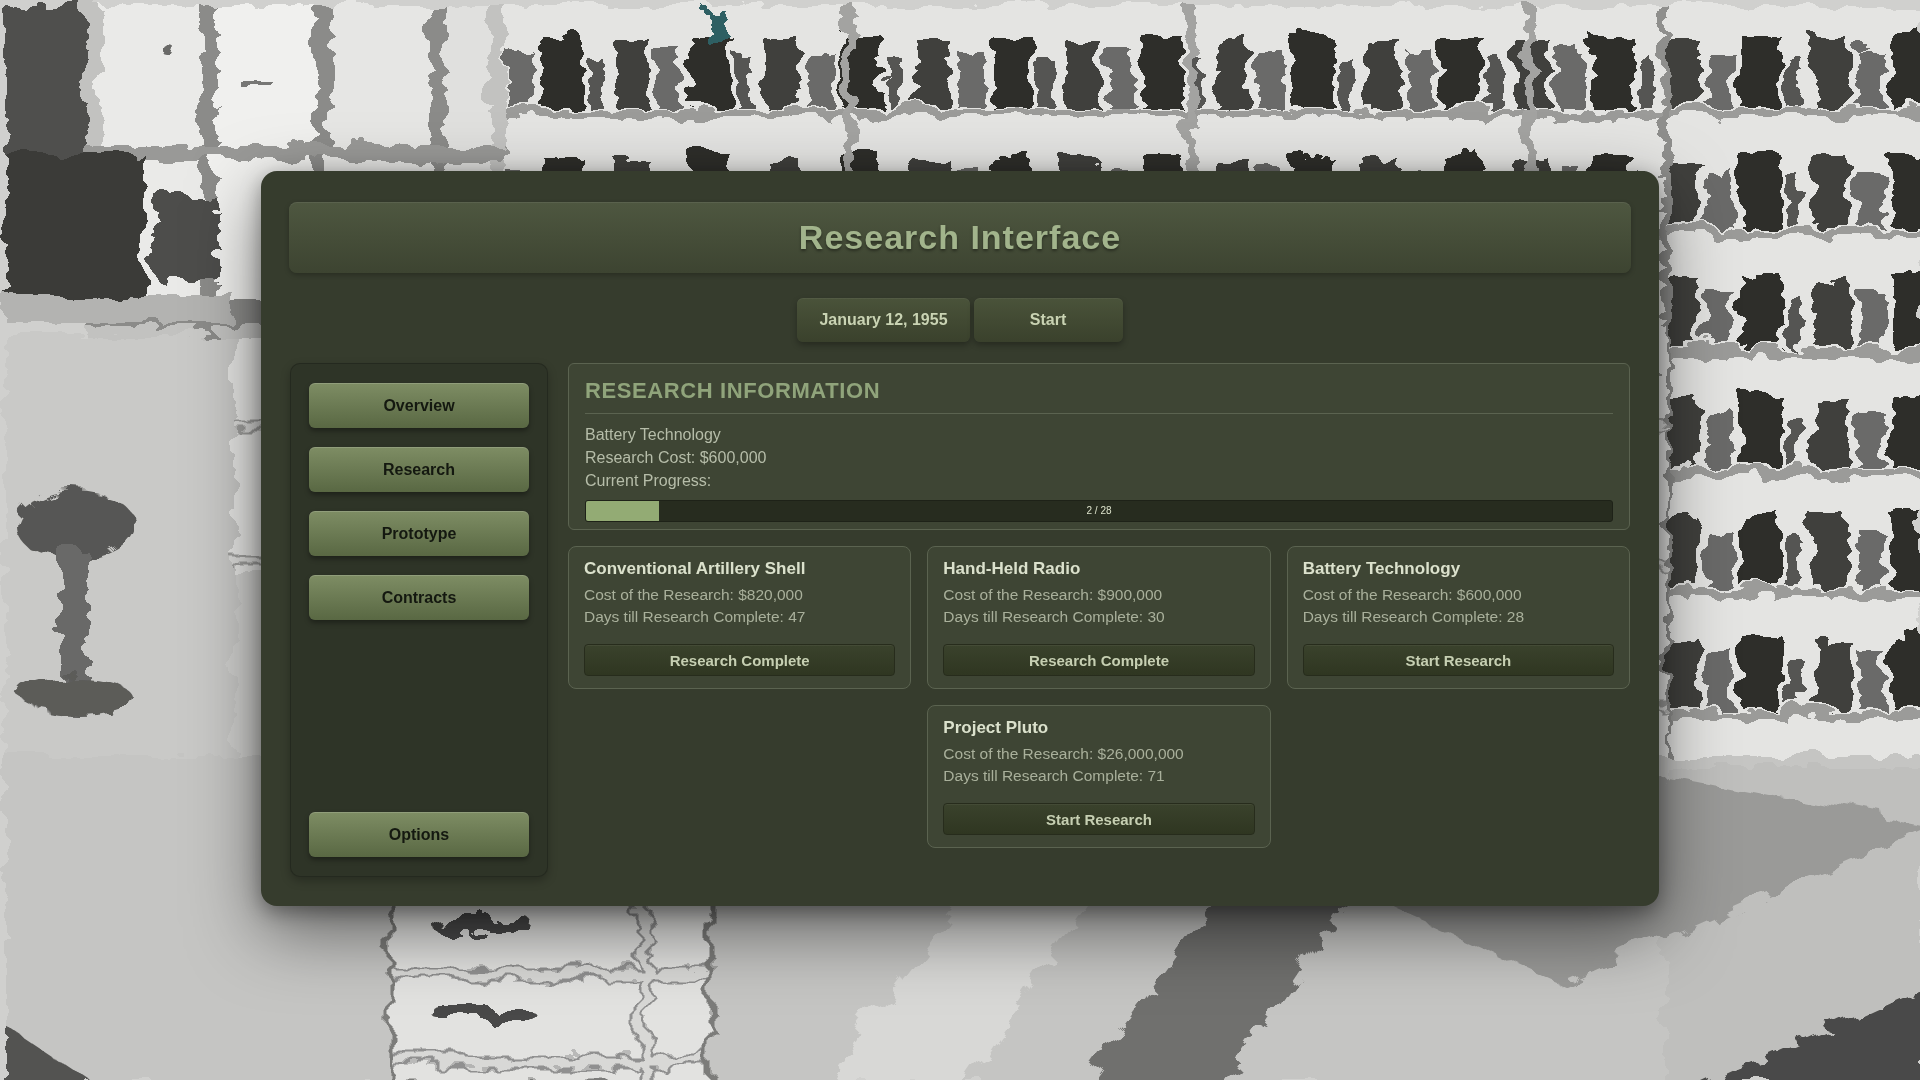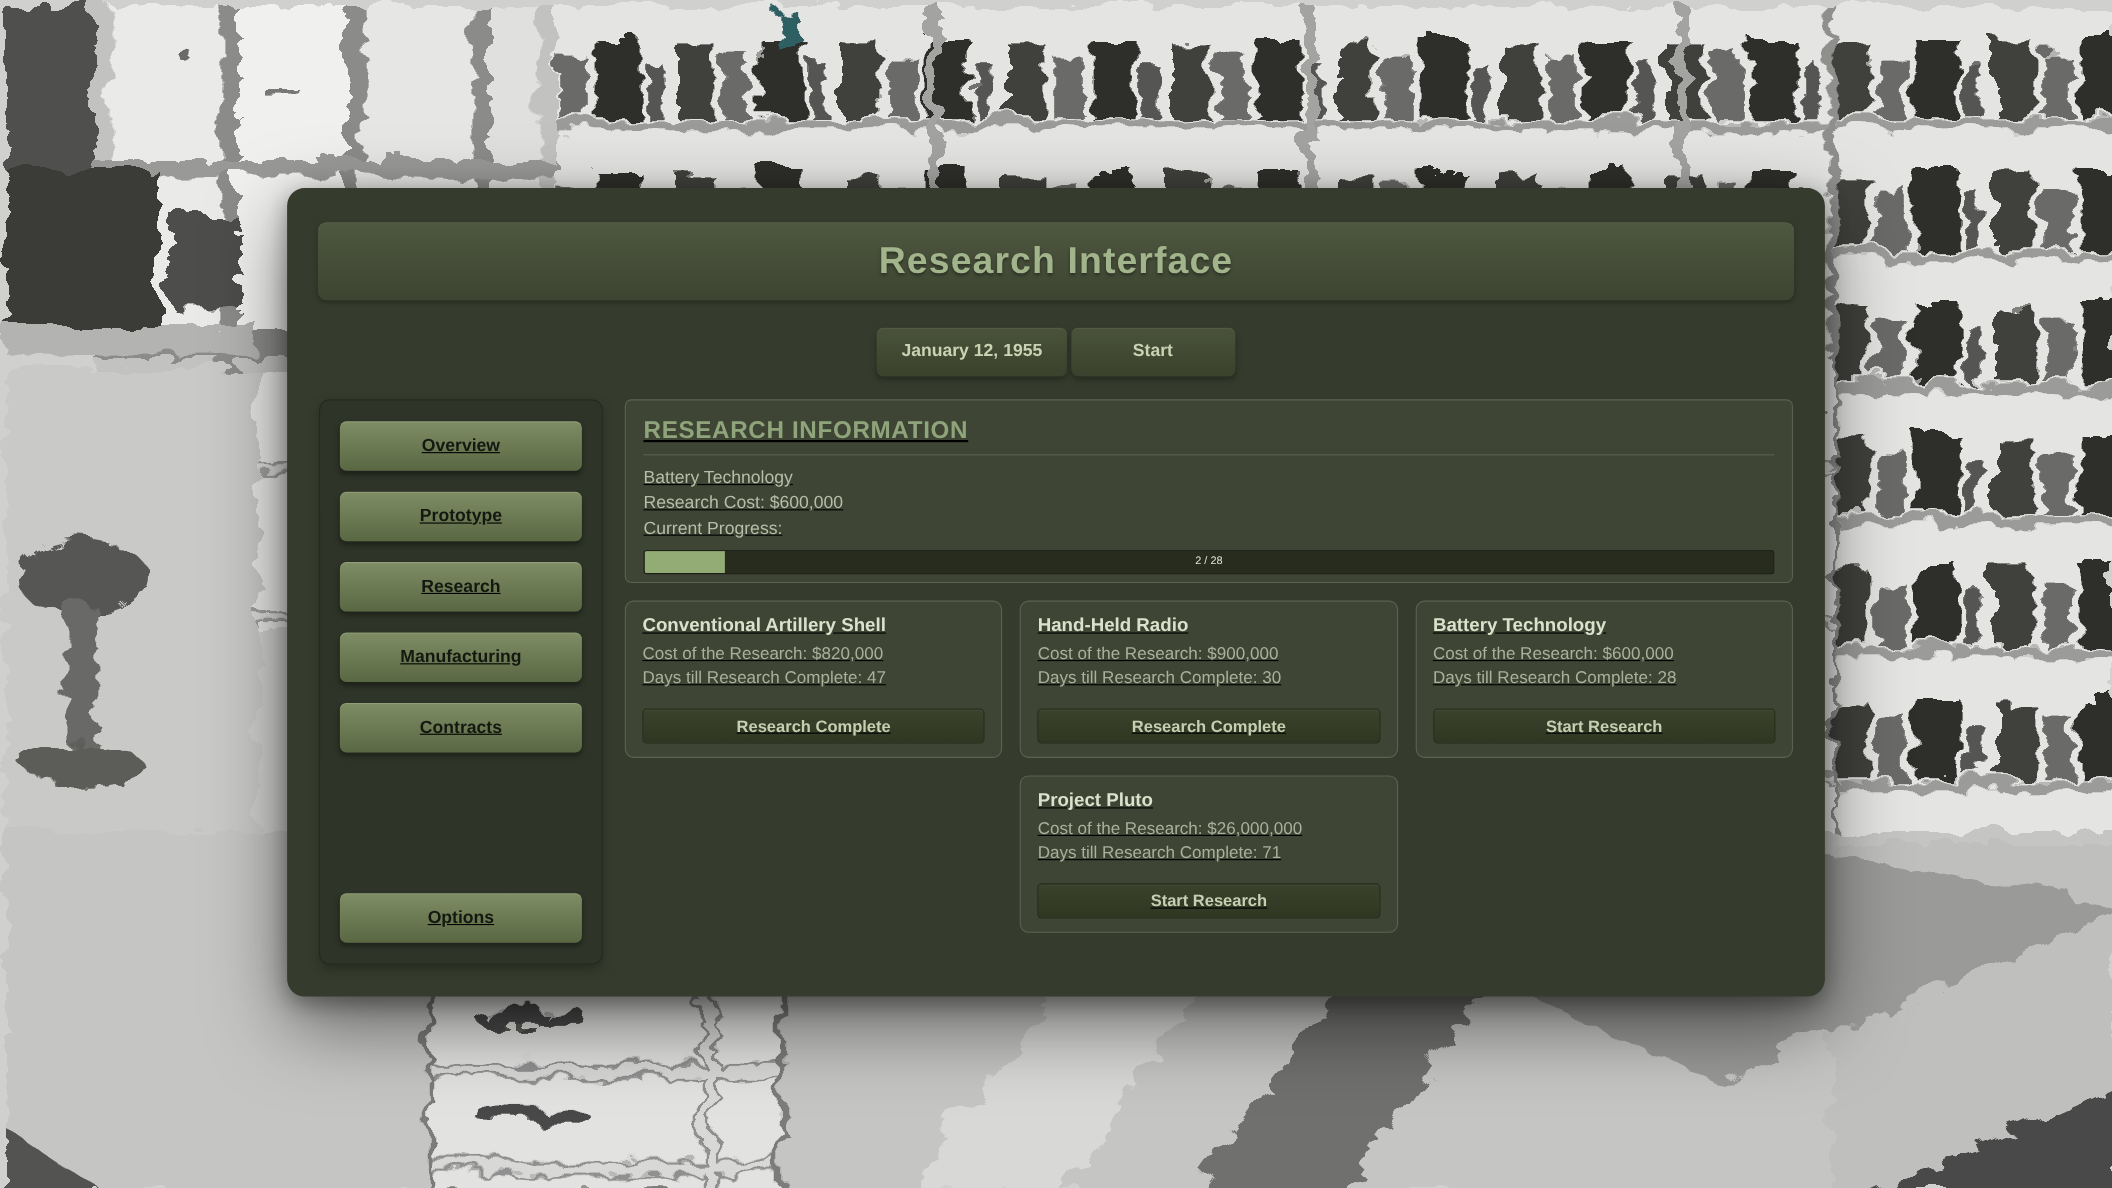--- a/index.html
+++ b/index.html
@@ -29,21 +29,21 @@
   }
   .topbar{margin-top:25px;display:flex;justify-content:center;gap:4px;}
   .tbtn{
     min-width:149px;height:44px;padding:0 22px;border:none;border-radius:6px;
     background:linear-gradient(180deg,#4a533a,#3a412c);
     color:#c9d3b3;font:600 16px "Liberation Sans",sans-serif;
     box-shadow:0 3px 6px rgba(0,0,0,.3),inset 0 1px 0 rgba(255,255,255,.05);
     cursor:pointer;
   }
 
-  .content{display:flex;gap:20px;margin:21px 29px 0;text-decoration:underline;}
+  .content{display:flex;gap:20px;margin:21px 29px 0;}
 
   
   .sidebar{
     width:258px;height:514px;box-sizing:border-box;flex:none;
     background:#2e3427;border-radius:10px;padding:20px 19px;
     display:flex;flex-direction:column;gap:19px;
     box-shadow:inset 0 0 0 1px rgba(0,0,0,.2),0 4px 10px rgba(0,0,0,.25);
   }
   .sbtn{
     height:45px;flex:none;border:none;border-radius:6px;
@@ -179,23 +179,22 @@
 
     <div class="topbar">
       <button class="tbtn">January 12, 1955</button>
       <button class="tbtn">Start</button>
     </div>
 
     <div class="content">
 
       <aside class="sidebar">
         <button class="sbtn">Overview</button>
+        <button class="sbtn">Research</button>
         <button class="sbtn">Prototype</button>
-        <button class="sbtn">Research</button>
-        <button class="sbtn">Manufacturing</button>
         <button class="sbtn">Contracts</button>
         <button class="sbtn options">Options</button>
       </aside>
 
       <main class="main">
 
         <section class="infobox">
           <h2>RESEARCH INFORMATION</h2>
           <hr class="rule">
           <div class="iline">Battery Technology</div>

